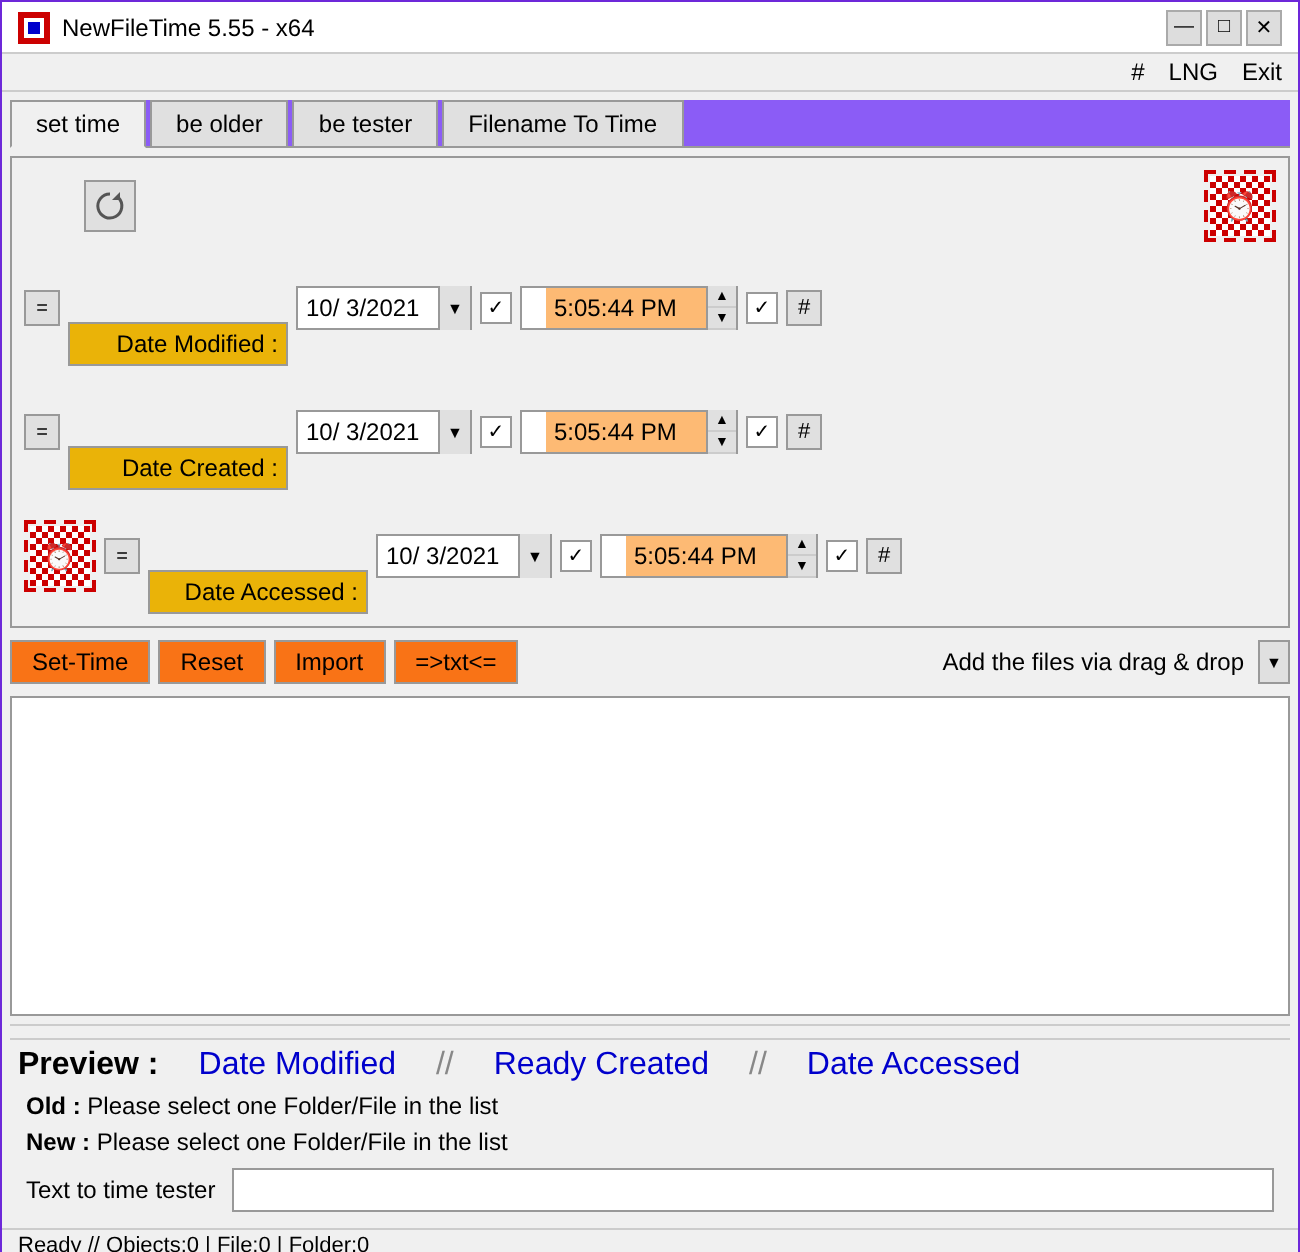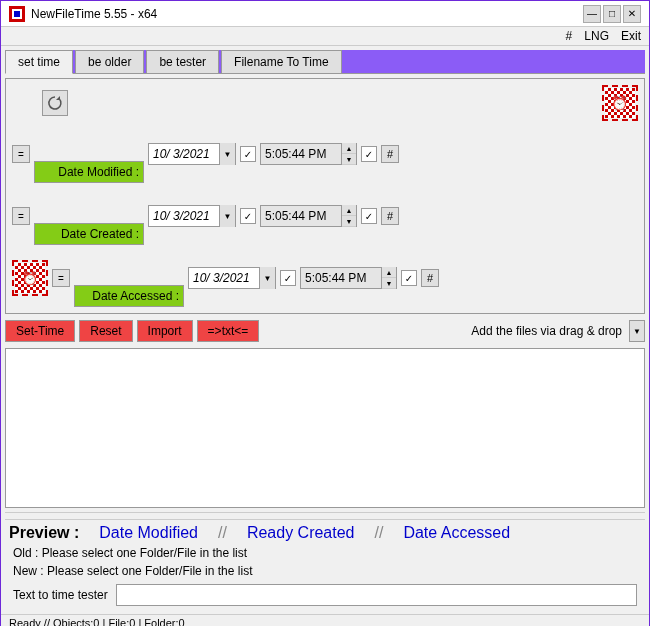--- a/index.html
+++ b/index.html
@@ -144,21 +144,21 @@
       height: 18px;
       background: #e0e0e0;
       border: 1px solid #999;
       display: flex;
       align-items: center;
       justify-content: center;
       font-size: 10px;
       cursor: pointer;
     }
     .date-label-field {
-      background: #84cc16;
+      background: #eab308;
       border: 1px solid #999;
       width: 110px;
       height: 22px;
       display: flex;
       align-items: center;
       justify-content: flex-end;
       padding-right: 4px;
       font-size: 12px;
       color: #000;
       margin-top: 36px;
@@ -171,21 +171,20 @@
       height: 22px;
     }
     .date-input {
       width: 70px;
       border: none;
       outline: none;
       font-size: 12px;
       padding: 2px 4px;
       background: white;
       height: 100%;
-      font-style: italic;
     }
     .dropdown-arrow {
       width: 16px;
       height: 22px;
       background: #e0e0e0;
       border-left: 1px solid #999;
       display: flex;
       align-items: center;
       justify-content: center;
       cursor: pointer;
@@ -212,22 +211,23 @@
       border: 1px solid #999;
       background: white;
       height: 22px;
     }
     .time-input {
       width: 80px;
       border: none;
       outline: none;
       font-size: 12px;
       padding: 2px 4px;
-      background: #e5e5e5;
+      background: #fdba74;
       height: 100%;
+      margin-left: 12px;
     }
     .spin-btns {
       display: flex;
       flex-direction: column;
       border-left: 1px solid #999;
     }
     .spin-up, .spin-down {
       width: 14px;
       height: 11px;
       background: #e0e0e0;
@@ -256,21 +256,21 @@
       justify-content: space-between;
       padding: 2px 0;
     }
     .toolbar-left {
       display: flex;
       gap: 4px;
       align-items: center;
     }
     .toolbar-btn {
       padding: 3px 10px;
-      background: #ef4444;
+      background: #f97316;
       border: 1px solid #999;
       font-size: 12px;
       cursor: pointer;
     }
     .toolbar-right {
       display: flex;
       align-items: center;
       gap: 7px;
       font-size: 12px;
     }
@@ -313,21 +313,21 @@
     .preview-tab {
       color: #0000cc;
       cursor: pointer;
       text-decoration: none;
     }
     .preview-row {
       padding: 2px 8px;
       font-size: 12px;
     }
     .preview-row span.label {
-      font-weight: normal;
+      font-weight: bold;
     }
     .text-tester-row {
       display: flex;
       align-items: center;
       padding: 4px 8px;
       gap: 8px;
       font-size: 12px;
     }
     .text-tester-input {
       flex: 1;

